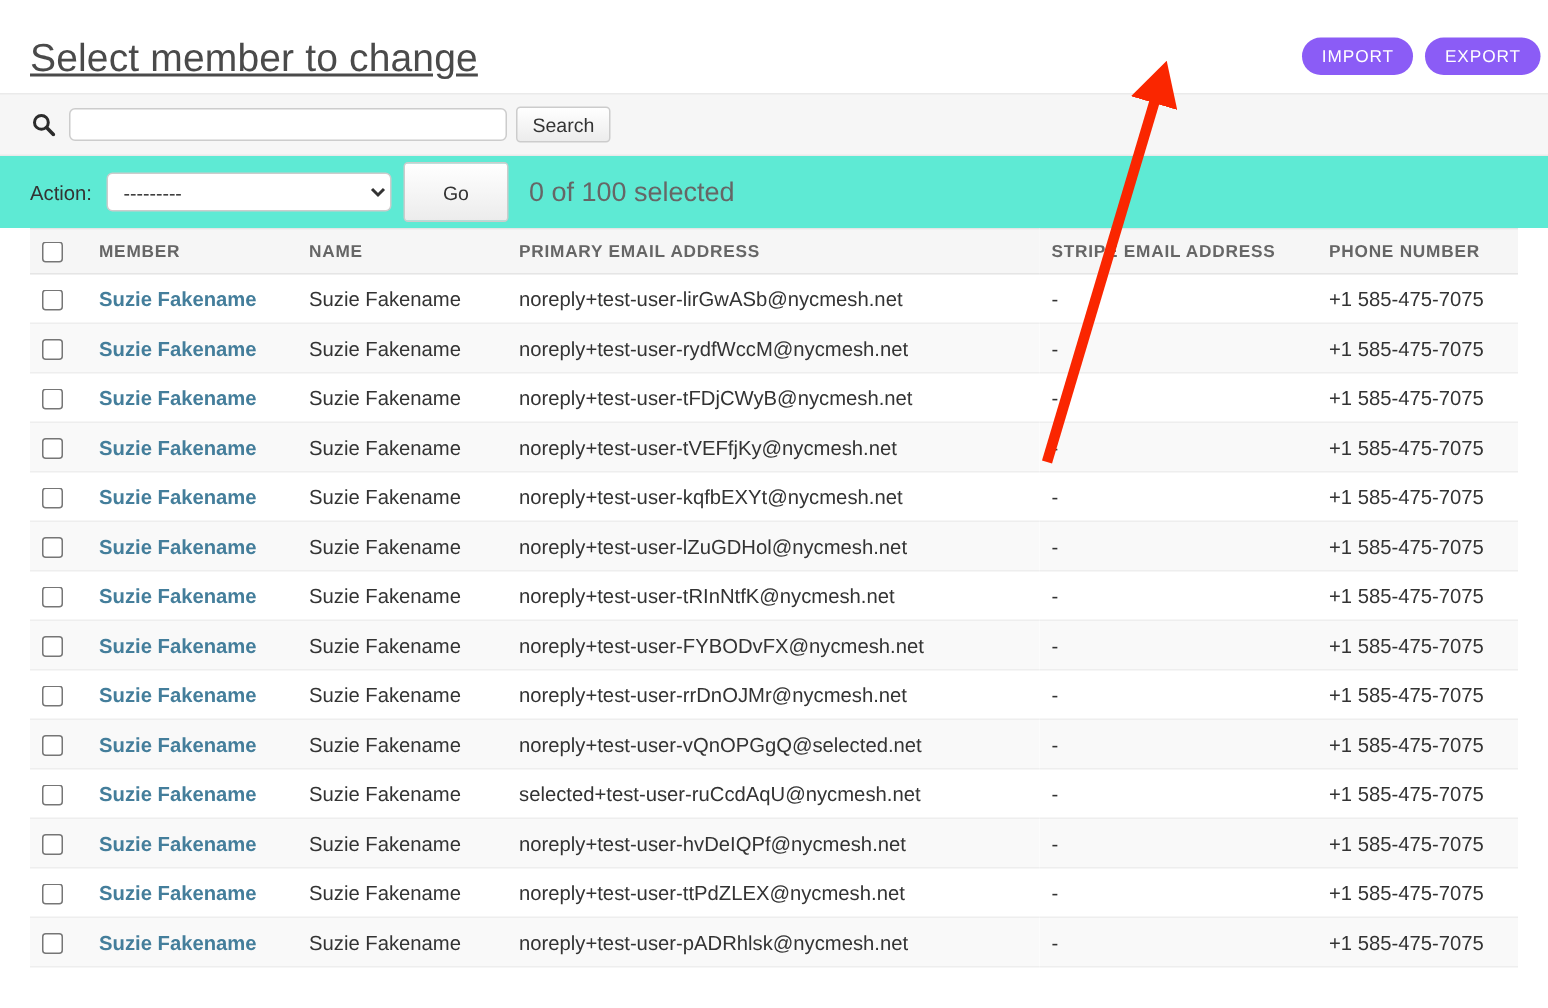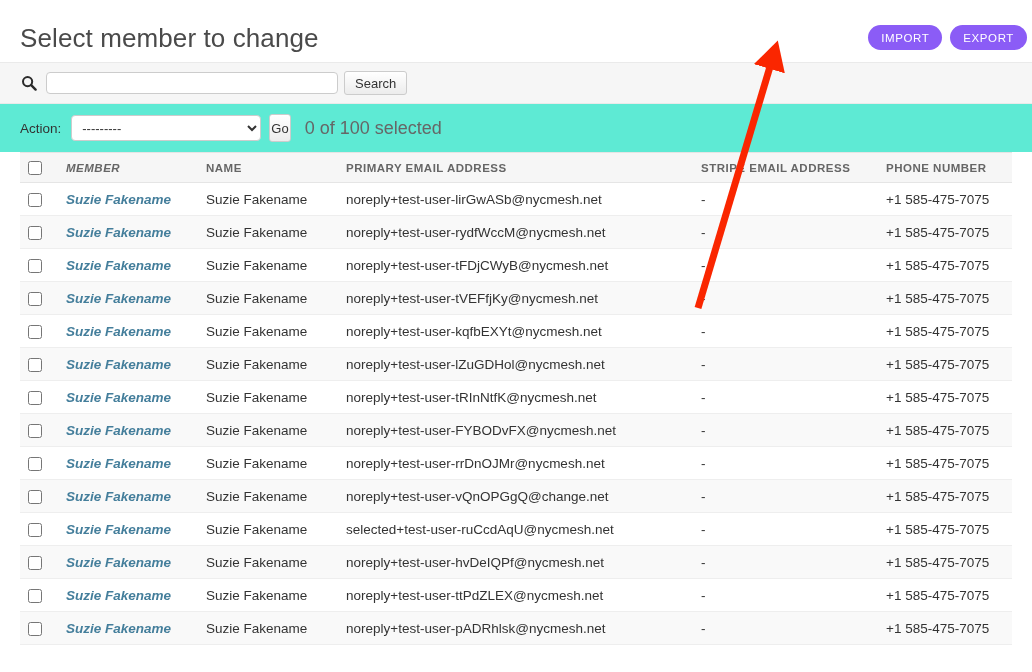--- a/index.html
+++ b/index.html
@@ -27,20 +27,21 @@
   .page-title {
     position: absolute;
     left: 20px;
     top: 22px;
     margin: 0;
     font-size: 26px;
     font-weight: 400;
     color: #4a4a4a;
     letter-spacing: 0.1px;
     line-height: 32px;
+    text-decoration: underline;
   }
   .object-tools {
     position: absolute;
     right: 5px;
     top: 25px;
     display: flex;
     gap: 8px;
     align-items: center;
   }
   .object-tool {
@@ -135,22 +136,22 @@
     border-radius: 4px;
     background: #ffffff;
     font-size: 13px;
     font-family: "Liberation Sans", sans-serif;
     color: #333;
     padding: 0 6px;
     box-sizing: border-box;
   }
   .actions-go {
     margin-left: 8px;
-    height: 28px;
-    padding: 0 1px;
+    height: 40px;
+    padding: 0 25px;
     background: linear-gradient(#ffffff, #ececec);
     border: 1px solid #cccccc;
     border-radius: 3px;
     font-size: 13px;
     font-family: "Liberation Sans", sans-serif;
     color: #333;
     cursor: pointer;
   }
   .action-counter {
     margin-left: 14px;
@@ -191,21 +192,21 @@
     vertical-align: middle;
     color: #333333;
     box-sizing: border-box;
     overflow: hidden;
     white-space: nowrap;
   }
   tbody tr.row2 td { background: #f9f9f9; }
   tbody tr.row1 td { background: #ffffff; }
 
   .col-check  { width: 38px; }
-  .col-member { width: 140px; font-style: italic; }
+  .col-member { width: 140px; }
   .col-name   { width: 140px; }
   .col-email  { width: 355px; }
   .col-stripe { width: 185px; }
   .col-phone  { width: 134px; }
 
   a.member-link {
     color: #447e9b;
     font-weight: bold;
     text-decoration: none;
   }
@@ -349,21 +350,21 @@
           <td class="col-member"><a class="member-link" href="#">Suzie Fakename</a></td>
           <td class="col-name">Suzie Fakename</td>
           <td class="col-email">noreply+test-user-rrDnOJMr@nycmesh.net</td>
           <td class="col-stripe">-</td>
           <td class="col-phone">+1 585-475-7075</td>
         </tr>
         <tr class="row2">
           <td class="col-check"><input type="checkbox" class="row-check" style=""></td>
           <td class="col-member"><a class="member-link" href="#">Suzie Fakename</a></td>
           <td class="col-name">Suzie Fakename</td>
-          <td class="col-email">noreply+test-user-vQnOPGgQ@change.net</td>
+          <td class="col-email">noreply+test-user-vQnOPGgQ@selected.net</td>
           <td class="col-stripe">-</td>
           <td class="col-phone">+1 585-475-7075</td>
         </tr>
         <tr class="row1">
           <td class="col-check"><input type="checkbox" class="row-check" style=""></td>
           <td class="col-member"><a class="member-link" href="#">Suzie Fakename</a></td>
           <td class="col-name">Suzie Fakename</td>
           <td class="col-email">selected+test-user-ruCcdAqU@nycmesh.net</td>
           <td class="col-stripe">-</td>
           <td class="col-phone">+1 585-475-7075</td>

